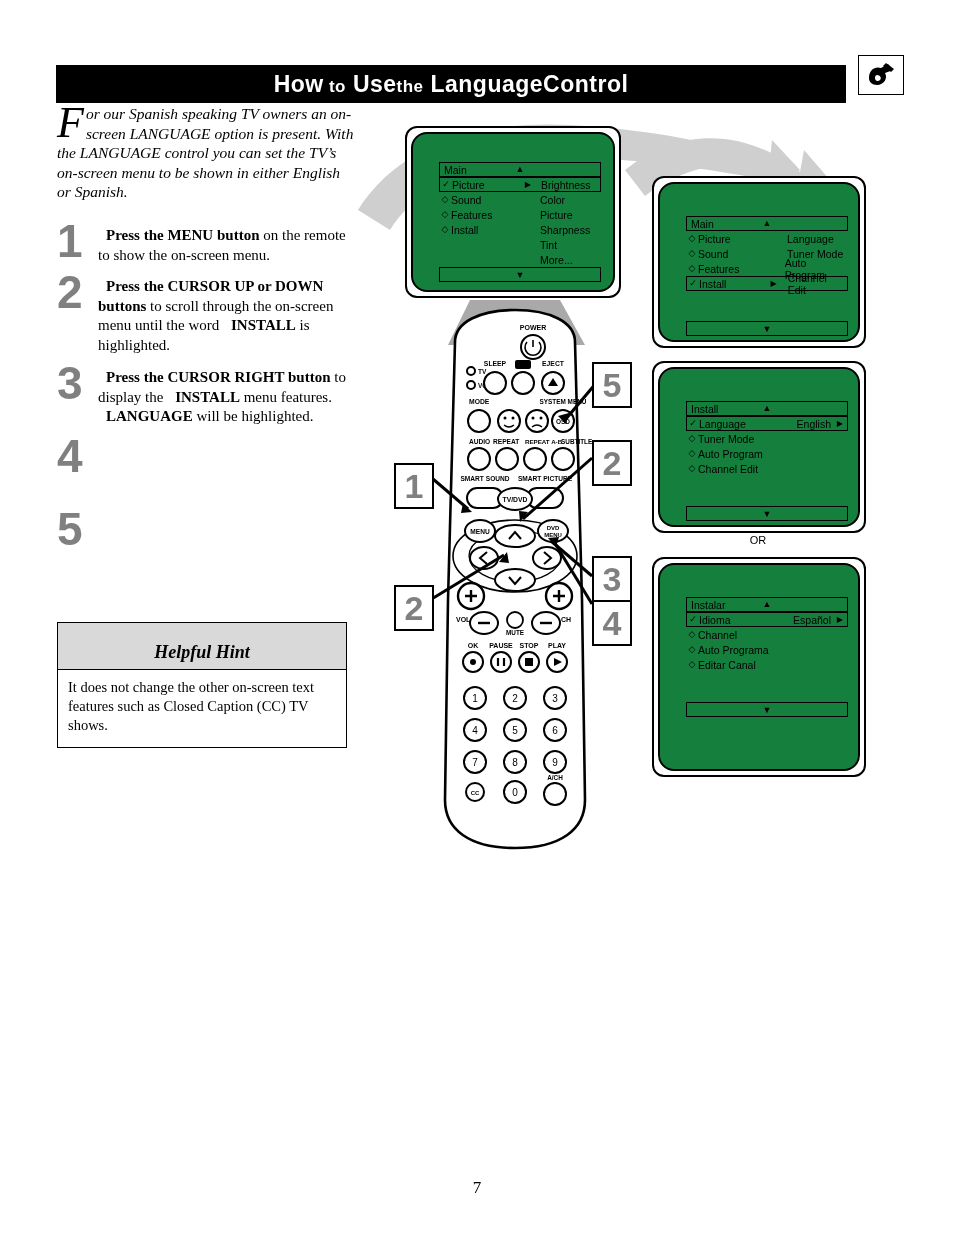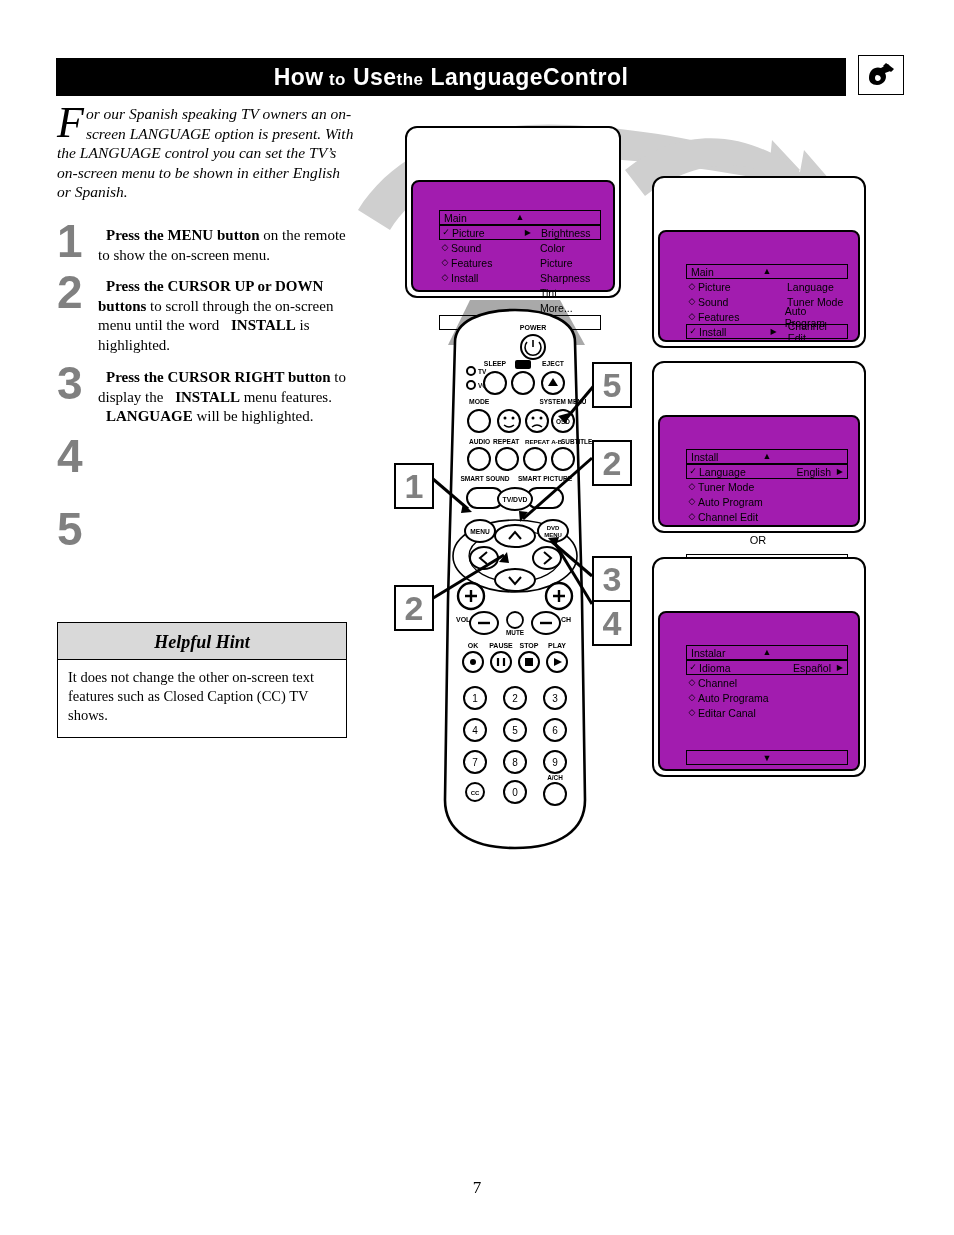--- a/index.html
+++ b/index.html
@@ -6,21 +6,21 @@
   body {
     width:954px; height:1235px;
     background:#ffffff;
     font-family:"Liberation Serif", serif;
     position:relative;
     overflow:hidden;
   }
 
   
   .header-bar{
-    position:absolute; left:56px; top:58px; width:790px; height:38px;
+    position:absolute; left:56px; top:65px; width:790px; height:38px;
     background:#000000;
     display:flex; align-items:center; justify-content:center;
   }
   .header-title{
     color:#ffffff;
     font-family:"Liberation Sans", sans-serif;
     font-weight:bold;
     font-size:23px;
     letter-spacing:.5px;
     white-space:nowrap;
@@ -71,21 +71,21 @@
   
   .hint{
     position:absolute; left:57px; top:622px; width:290px;
     border:1.5px solid #000; background:#fff;
     box-sizing:border-box;
   }
   .hint-head{
     background:#d9d9d9;
     border-bottom:1.5px solid #000;
     text-align:center;
-    padding:9px 0 6px 0;
+    padding:19px 0 6px 0;
     font-style:italic; font-weight:bold;
     font-size:18px;
   }
   .hint-body{ padding:8px 10px 12px 10px; }
   .hint-body p{
     margin:0 0 10px 0;
     font-size:14.5px; line-height:19px;
   }
   .hint-body p:last-child{ margin-bottom:0; }
 
@@ -93,24 +93,23 @@
   .tv{
     position:absolute;
     border:2px solid #000;
     border-radius:12px;
     background:#fff;
     box-sizing:border-box;
   }
   .tv-inner{
     position:absolute; left:4px; top:4px; right:4px; bottom:4px;
     border:2.5px solid #000;
-    border-radius:8px;
-    background:#a21caf;
-    box-sizing:border-box;
-    margin-top:48px;
+    border-radius:16px;
+    background:#15803d;
+    box-sizing:border-box;
   }
   .osd{
     position:absolute;
     font-family:"Liberation Sans", sans-serif;
     font-size:10.5px;
     color:#000;
   }
   .osd-bar{
     border:1px solid #000;
     height:15px;

